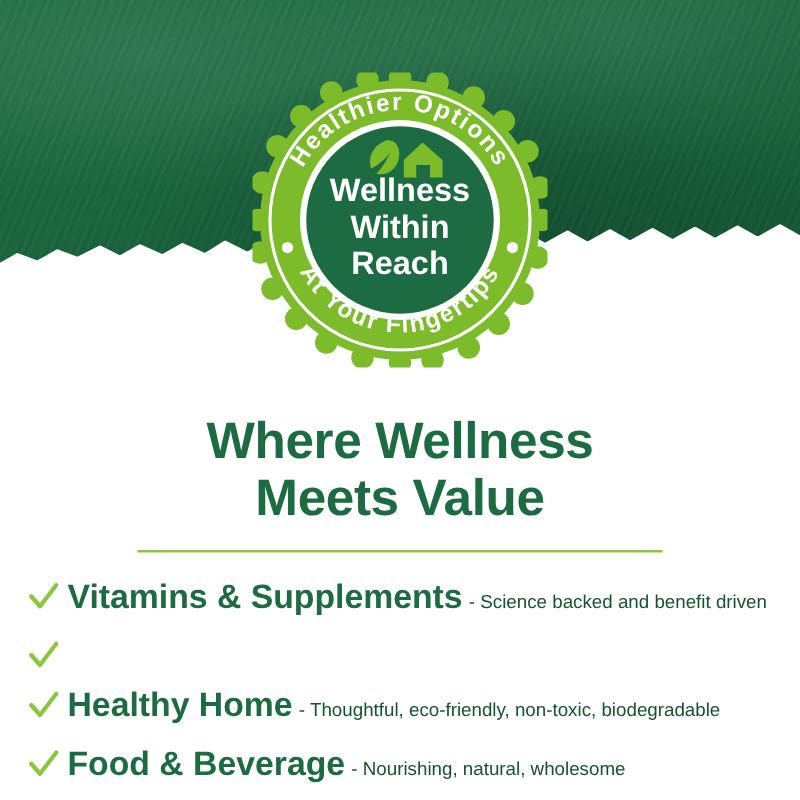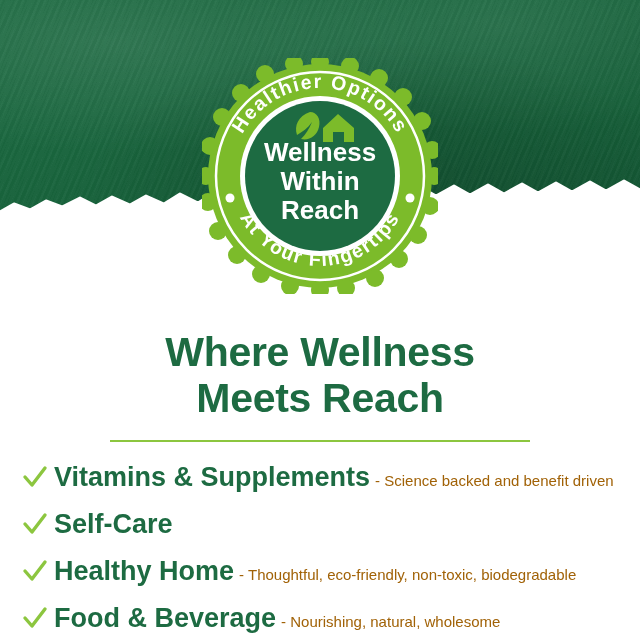--- a/index.html
+++ b/index.html
@@ -101,21 +101,21 @@
     position: relative;
     top: 4px;
   }
   .bullet-title {
     color: #1d6b42;
     font-size: 27px;
     font-weight: bold;
     white-space: nowrap;
   }
   .bullet-desc {
-    color: #a16207;
+    color: #14532d;
     font-size: 15px;
     font-weight: normal;
     margin-left: 5px;
     white-space: nowrap;
   }
 </style>
 </head>
 <body>
 
 <div class="poster">
@@ -200,21 +200,21 @@
     </g>
     <path d="M118,60 L118,86" stroke="#7cbb2a" stroke-width="0" fill="none"></path>
 
     <text x="118" y="103" text-anchor="middle" fill="#ffffff" font-family="Liberation Sans, sans-serif" font-size="26" font-weight="bold">Wellness</text>
     <text x="118" y="132" text-anchor="middle" fill="#ffffff" font-family="Liberation Sans, sans-serif" font-size="26" font-weight="bold">Within</text>
     <text x="118" y="161" text-anchor="middle" fill="#ffffff" font-family="Liberation Sans, sans-serif" font-size="26" font-weight="bold">Reach</text>
   </svg>
 
   <div class="headline">
     <span class="line">Where Wellness</span>
-    <span class="line">Meets Reach</span>
+    <span class="line">Meets Value</span>
   </div>
 
   <div class="rule"></div>
 
   <div class="bullets">
 
     <div class="bullet-row">
       <svg class="check" viewBox="0 0 26 26">
         <path d="M3,13 L10,21 L23,4" fill="none" stroke="#8cc63f" stroke-width="3.4" stroke-linecap="round" stroke-linejoin="round"></path>
       </svg>
@@ -222,21 +222,20 @@
       <span class="bullet-desc">
         <span>-</span>
         <span>Science backed and benefit driven</span>
       </span>
     </div>
 
     <div class="bullet-row">
       <svg class="check" viewBox="0 0 26 26">
         <path d="M3,13 L10,21 L23,4" fill="none" stroke="#8cc63f" stroke-width="3.4" stroke-linecap="round" stroke-linejoin="round"></path>
       </svg>
-      <span class="bullet-title">Self-Care</span>
     </div>
 
     <div class="bullet-row">
       <svg class="check" viewBox="0 0 26 26">
         <path d="M3,13 L10,21 L23,4" fill="none" stroke="#8cc63f" stroke-width="3.4" stroke-linecap="round" stroke-linejoin="round"></path>
       </svg>
       <span class="bullet-title">Healthy Home</span>
       <span class="bullet-desc">
         <span>-</span>
         <span>Thoughtful, eco-friendly, non-toxic, biodegradable</span>

